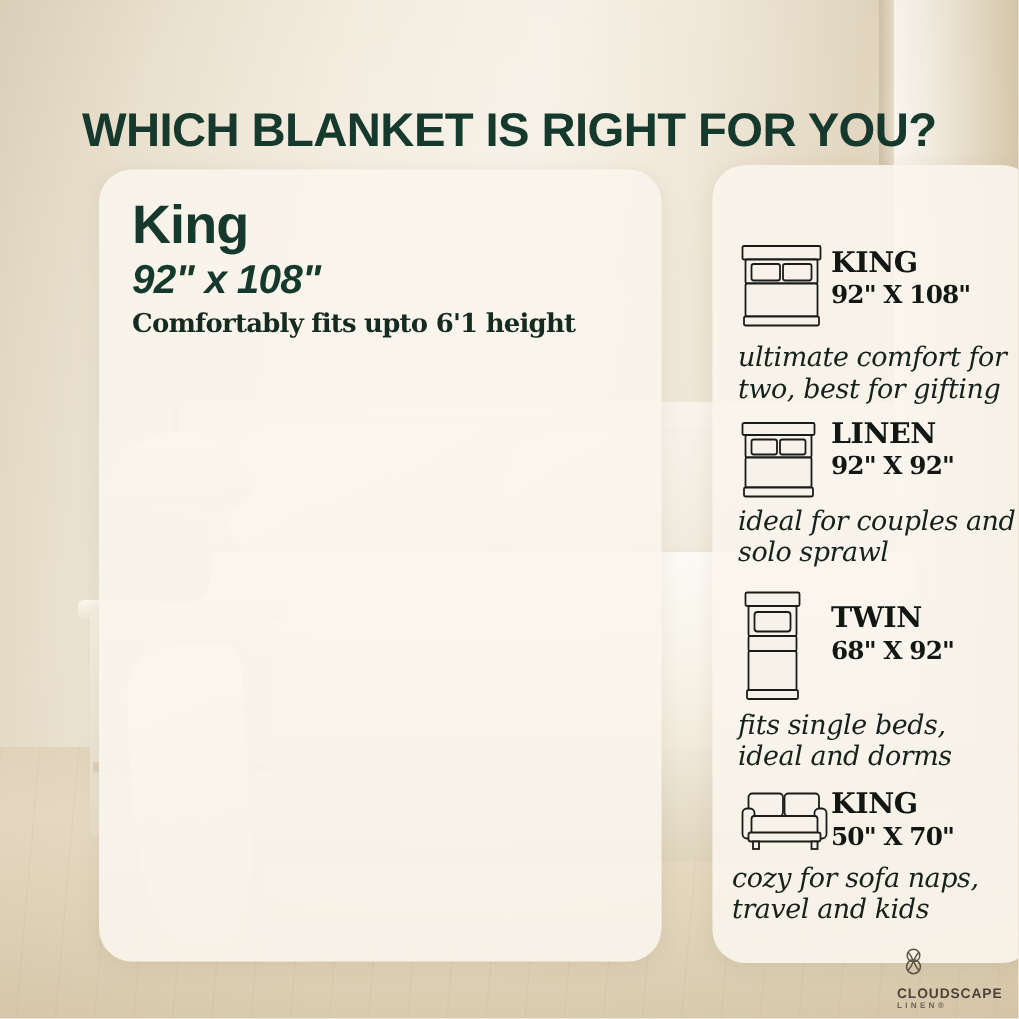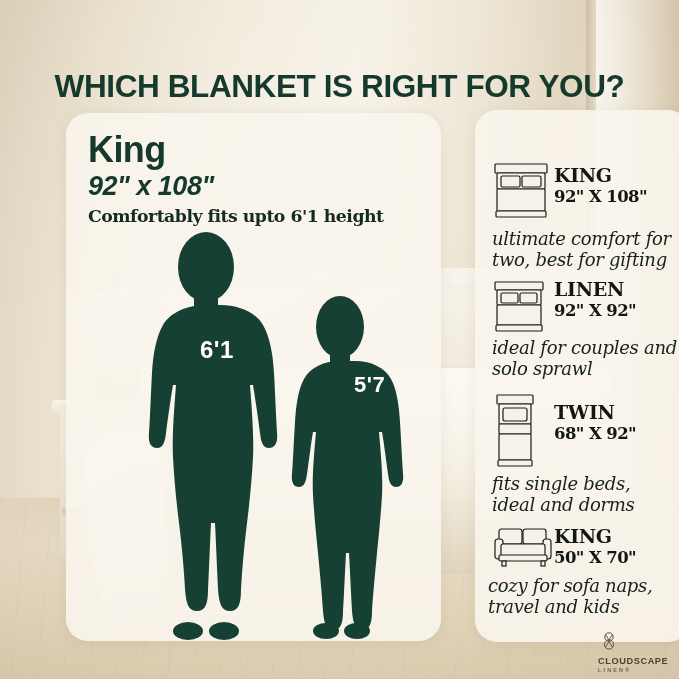--- a/index.html
+++ b/index.html
@@ -239,96 +239,20 @@
 
   <div class="header">
     <div class="title">WHICH BLANKET IS RIGHT FOR YOU?</div>
   </div>
 
   <div class="card" id="card-left">
     <div class="king-name">King</div>
     <div class="king-dims">92" x 108"</div>
     <div class="king-note">Comfortably fits upto 6'1 height</div>
 
-    <div class="figs">
-      <svg width="375" height="410" viewBox="0 0 375 410">
-
-        <g fill="#164033">
-          <ellipse cx="140" cy="36" rx="28" ry="35"></ellipse>
-          <path d="M128 64 h24 v18 h-24 z"></path>
-          <path d="M140 74
-                   c-20 0 -36 8 -43 20
-                   c-7 12 -10 30 -11 48
-                   c-1 18 -2 44 -3 60
-                   c-1 10 2 15 8 15
-                   c6 0 8 -6 9 -15
-                   c2 -16 5 -36 7 -48
-                   l3 0
-                   c-2 26 -4 52 -3 72
-                   c1 20 3 42 6 66
-                   c3 24 5 48 6 66
-                   c1 14 3 22 12 22
-                   c9 0 11 -8 11 -22
-                   c1 -20 2 -46 3 -66
-                   l4 0
-                   c1 20 2 46 3 66
-                   c1 14 3 22 12 22
-                   c9 0 11 -8 11 -22
-                   c1 -18 3 -42 6 -66
-                   c3 -24 5 -46 6 -66
-                   c1 -20 -1 -46 -3 -72
-                   l3 0
-                   c2 12 5 32 7 48
-                   c1 9 3 15 9 15
-                   c6 0 9 -5 8 -15
-                   c-1 -16 -2 -42 -3 -60
-                   c-1 -18 -4 -36 -11 -48
-                   c-7 -12 -23 -20 -43 -20 z"></path>
-          <ellipse cx="122" cy="400" rx="15" ry="9"></ellipse>
-          <ellipse cx="158" cy="400" rx="15" ry="9"></ellipse>
-        </g>
-
-        <g fill="#164033">
-          <ellipse cx="274" cy="96" rx="24" ry="31"></ellipse>
-          <path d="M264 120 h20 v16 h-20 z"></path>
-          <path d="M274 130
-                   c-17 0 -30 7 -36 18
-                   c-6 11 -8 27 -9 43
-                   c-1 16 -2 38 -3 52
-                   c-1 9 2 13 7 13
-                   c5 0 7 -5 8 -13
-                   c2 -14 4 -31 6 -42
-                   l3 0
-                   c-2 23 -4 45 -3 63
-                   c1 18 3 38 5 58
-                   c2 21 4 42 5 58
-                   c1 12 3 19 10 19
-                   c8 0 10 -7 10 -19
-                   c1 -17 2 -40 3 -58
-                   l3 0
-                   c1 18 2 41 3 58
-                   c1 12 3 19 10 19
-                   c8 0 10 -7 10 -19
-                   c1 -16 3 -37 5 -58
-                   c2 -20 4 -40 5 -58
-                   c1 -18 -1 -40 -3 -63
-                   l3 0
-                   c2 11 4 28 6 42
-                   c1 8 3 13 8 13
-                   c5 0 8 -4 7 -13
-                   c-1 -14 -2 -36 -3 -52
-                   c-1 -16 -3 -32 -9 -43
-                   c-6 -11 -19 -18 -36 -18 z"></path>
-          <ellipse cx="260" cy="400" rx="13" ry="8"></ellipse>
-          <ellipse cx="291" cy="400" rx="13" ry="8"></ellipse>
-        </g>
-      </svg>
-      <div class="fig-label" id="label-man">6'1</div>
-      <div class="fig-label" id="label-woman">5'7</div>
-    </div>
   </div>
 
   <div class="card" id="card-right">
 
     <div class="chart-row" id="row-king">
       <div class="row-head">
         <span class="row-icon">
           <svg width="56" height="58" viewBox="0 0 56 58">
             <g fill="#f6f2e9" stroke="#1b1b18" stroke-width="1.2">
               <rect x="2" y="2" width="52" height="9" rx="1"></rect>

